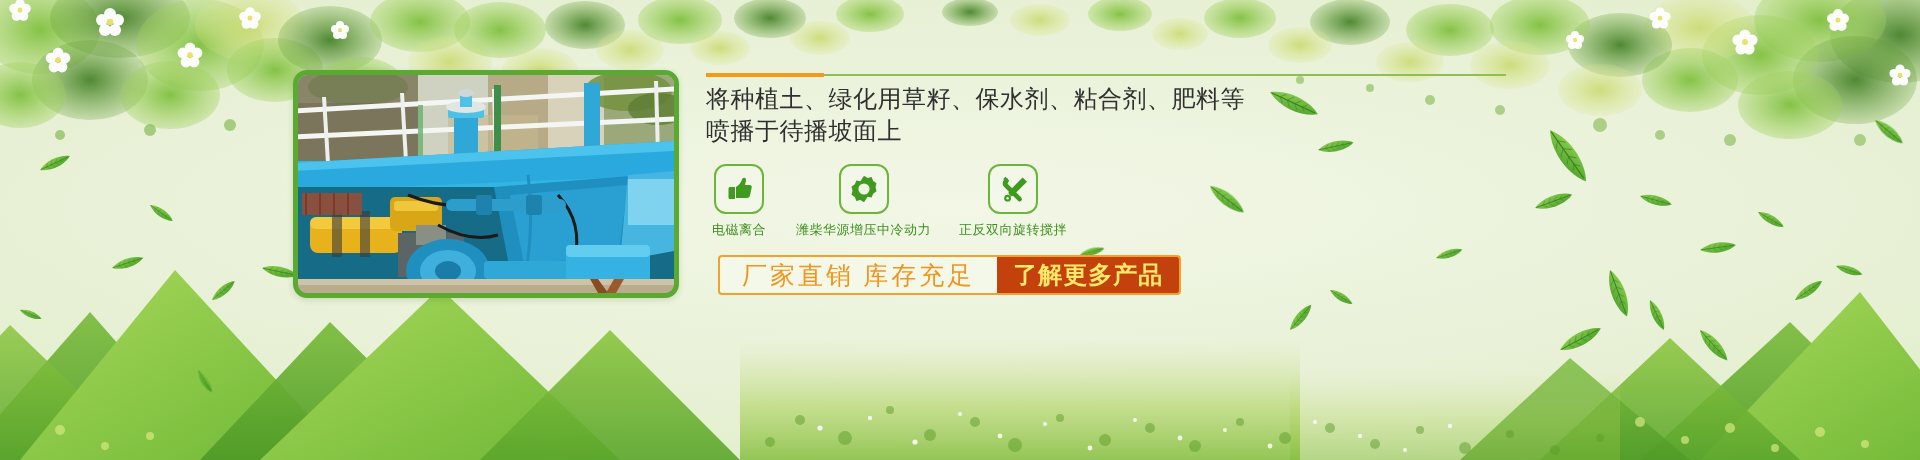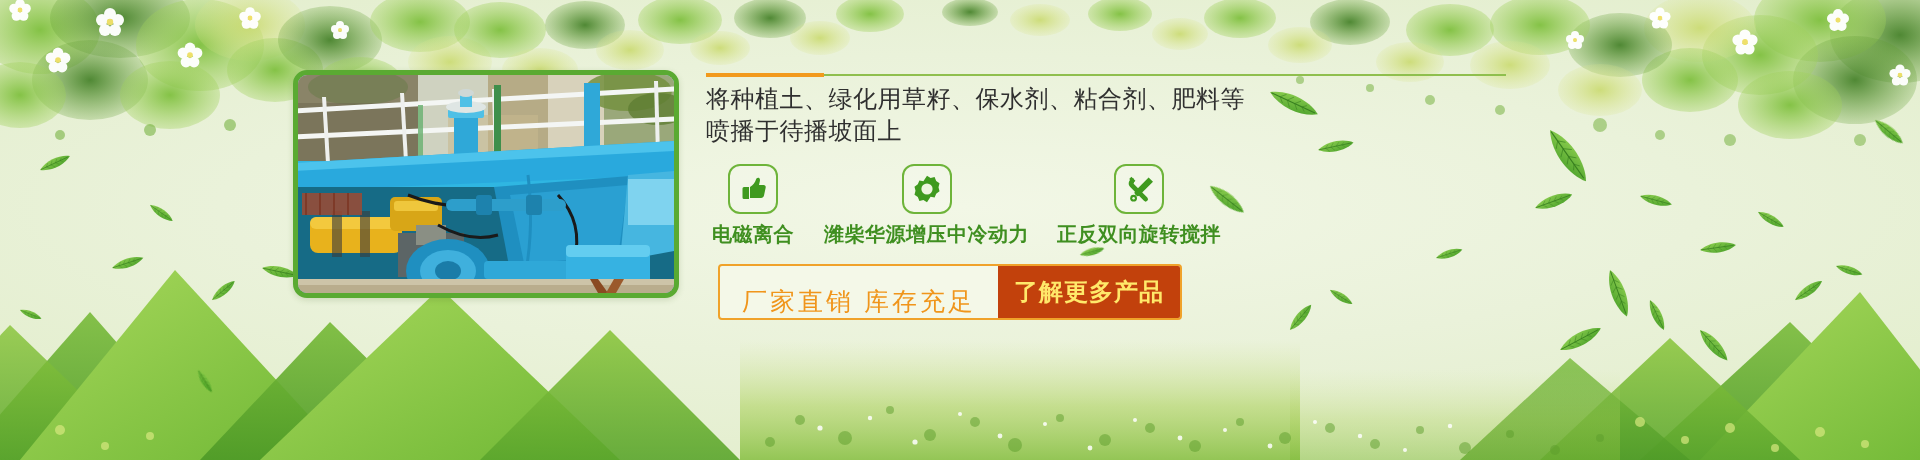--- a/index.html
+++ b/index.html
@@ -58,27 +58,27 @@
   
   .features{display:flex;align-items:flex-start;margin-top:18px;}
   .feature{display:flex;flex-direction:column;align-items:center;}
   .feature + .feature{margin-left:10px;}
   .f-icon{
     width:50px;height:50px;border:2px solid #6eb43a;border-radius:12px;
     display:flex;align-items:center;justify-content:center;
     background:rgba(255,255,255,.18);box-sizing:border-box;
   }
   .f-icon svg{display:block;}
-  .f-label{margin-top:7px;font-size:20px;color:#3f8f20;white-space:nowrap;letter-spacing:.5px;font-weight:bold;}
+  .f-label{margin-top:7px;font-size:13px;color:#3f8f20;white-space:nowrap;letter-spacing:.5px;}
 
   
   .cta{
-    margin-top:16px;display:inline-flex;align-items:flex-end;
+    margin-top:16px;display:inline-flex;align-items:center;
     border:2px solid #f0a22a;border-radius:4px;overflow:hidden;
-    background:#f4f8e8;height:56px;box-sizing:border-box;
+    background:#f4f8e8;height:40px;box-sizing:border-box;font-family:Liberation Serif, serif;
   }
   .cta-text{
     display:flex;align-items:center;padding:0 22px;
     font-size:25px;color:#f0951b;letter-spacing:3px;white-space:nowrap;
   }
   .cta-btn{
     display:flex;align-items:center;padding:10px 16px;
     background:#c2410c;color:#ffe96a;font-size:24px;font-weight:bold;
     letter-spacing:1px;white-space:nowrap;cursor:pointer;
     border:none;font-family:inherit;

